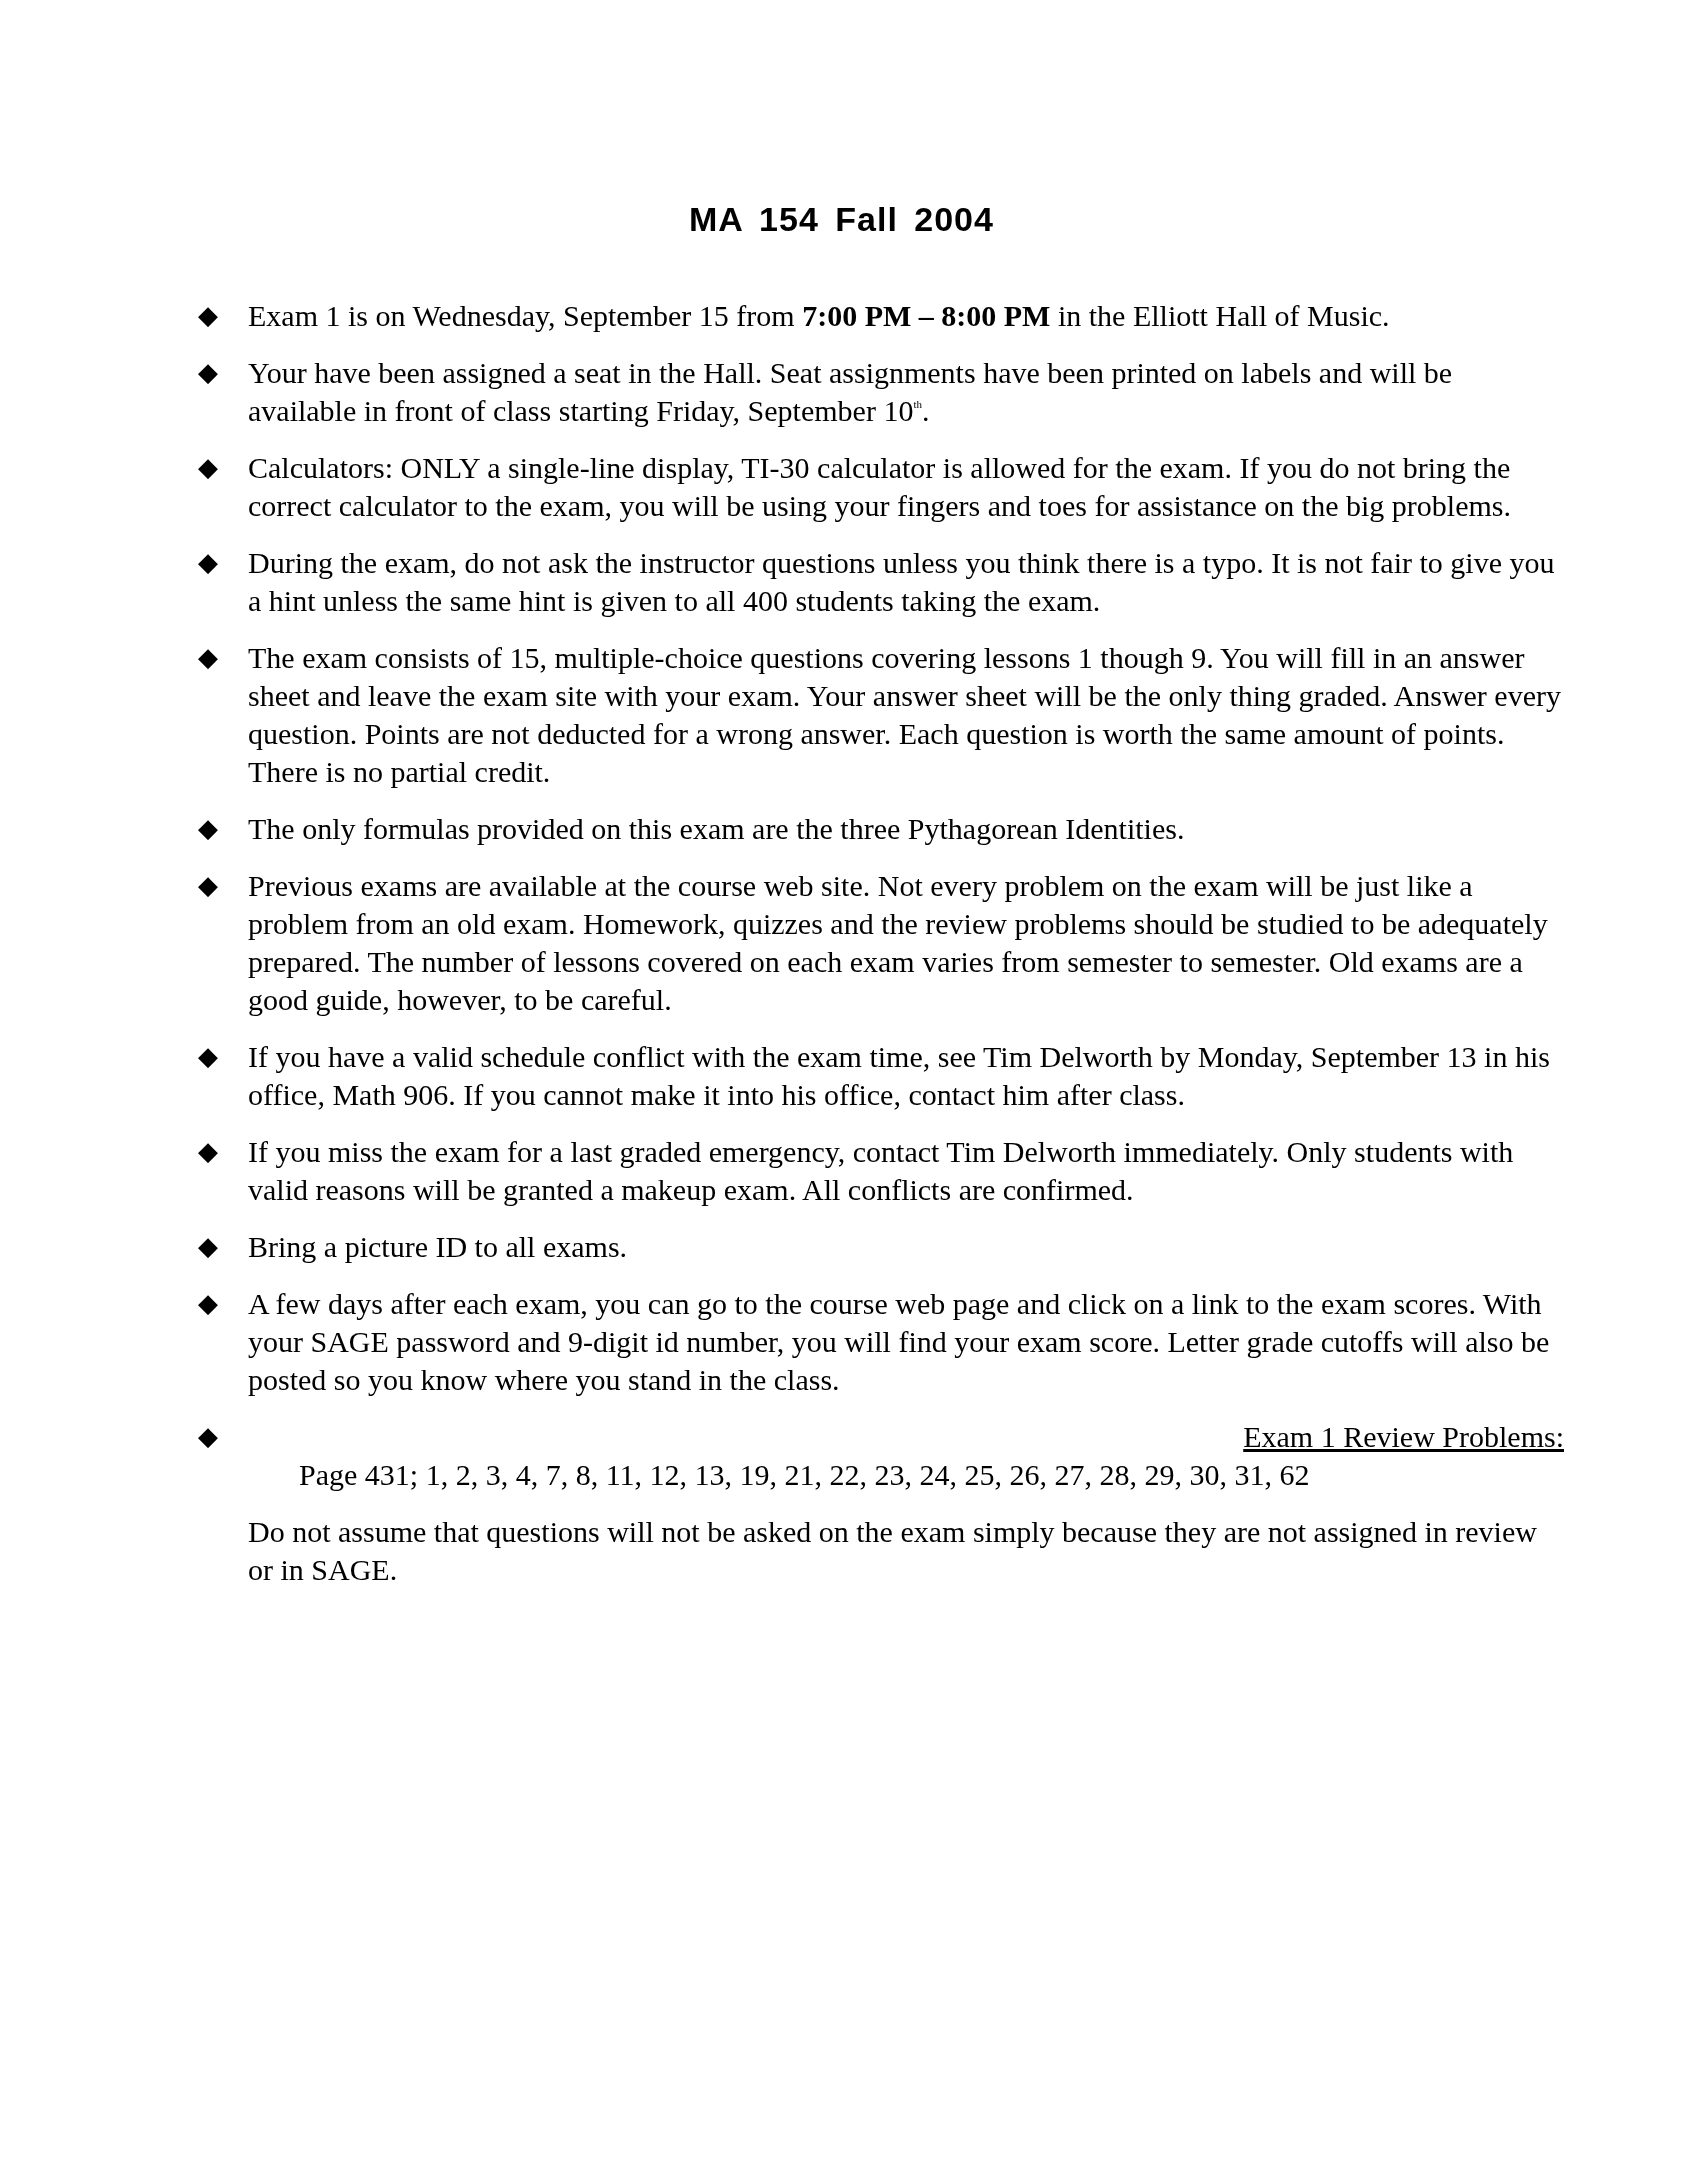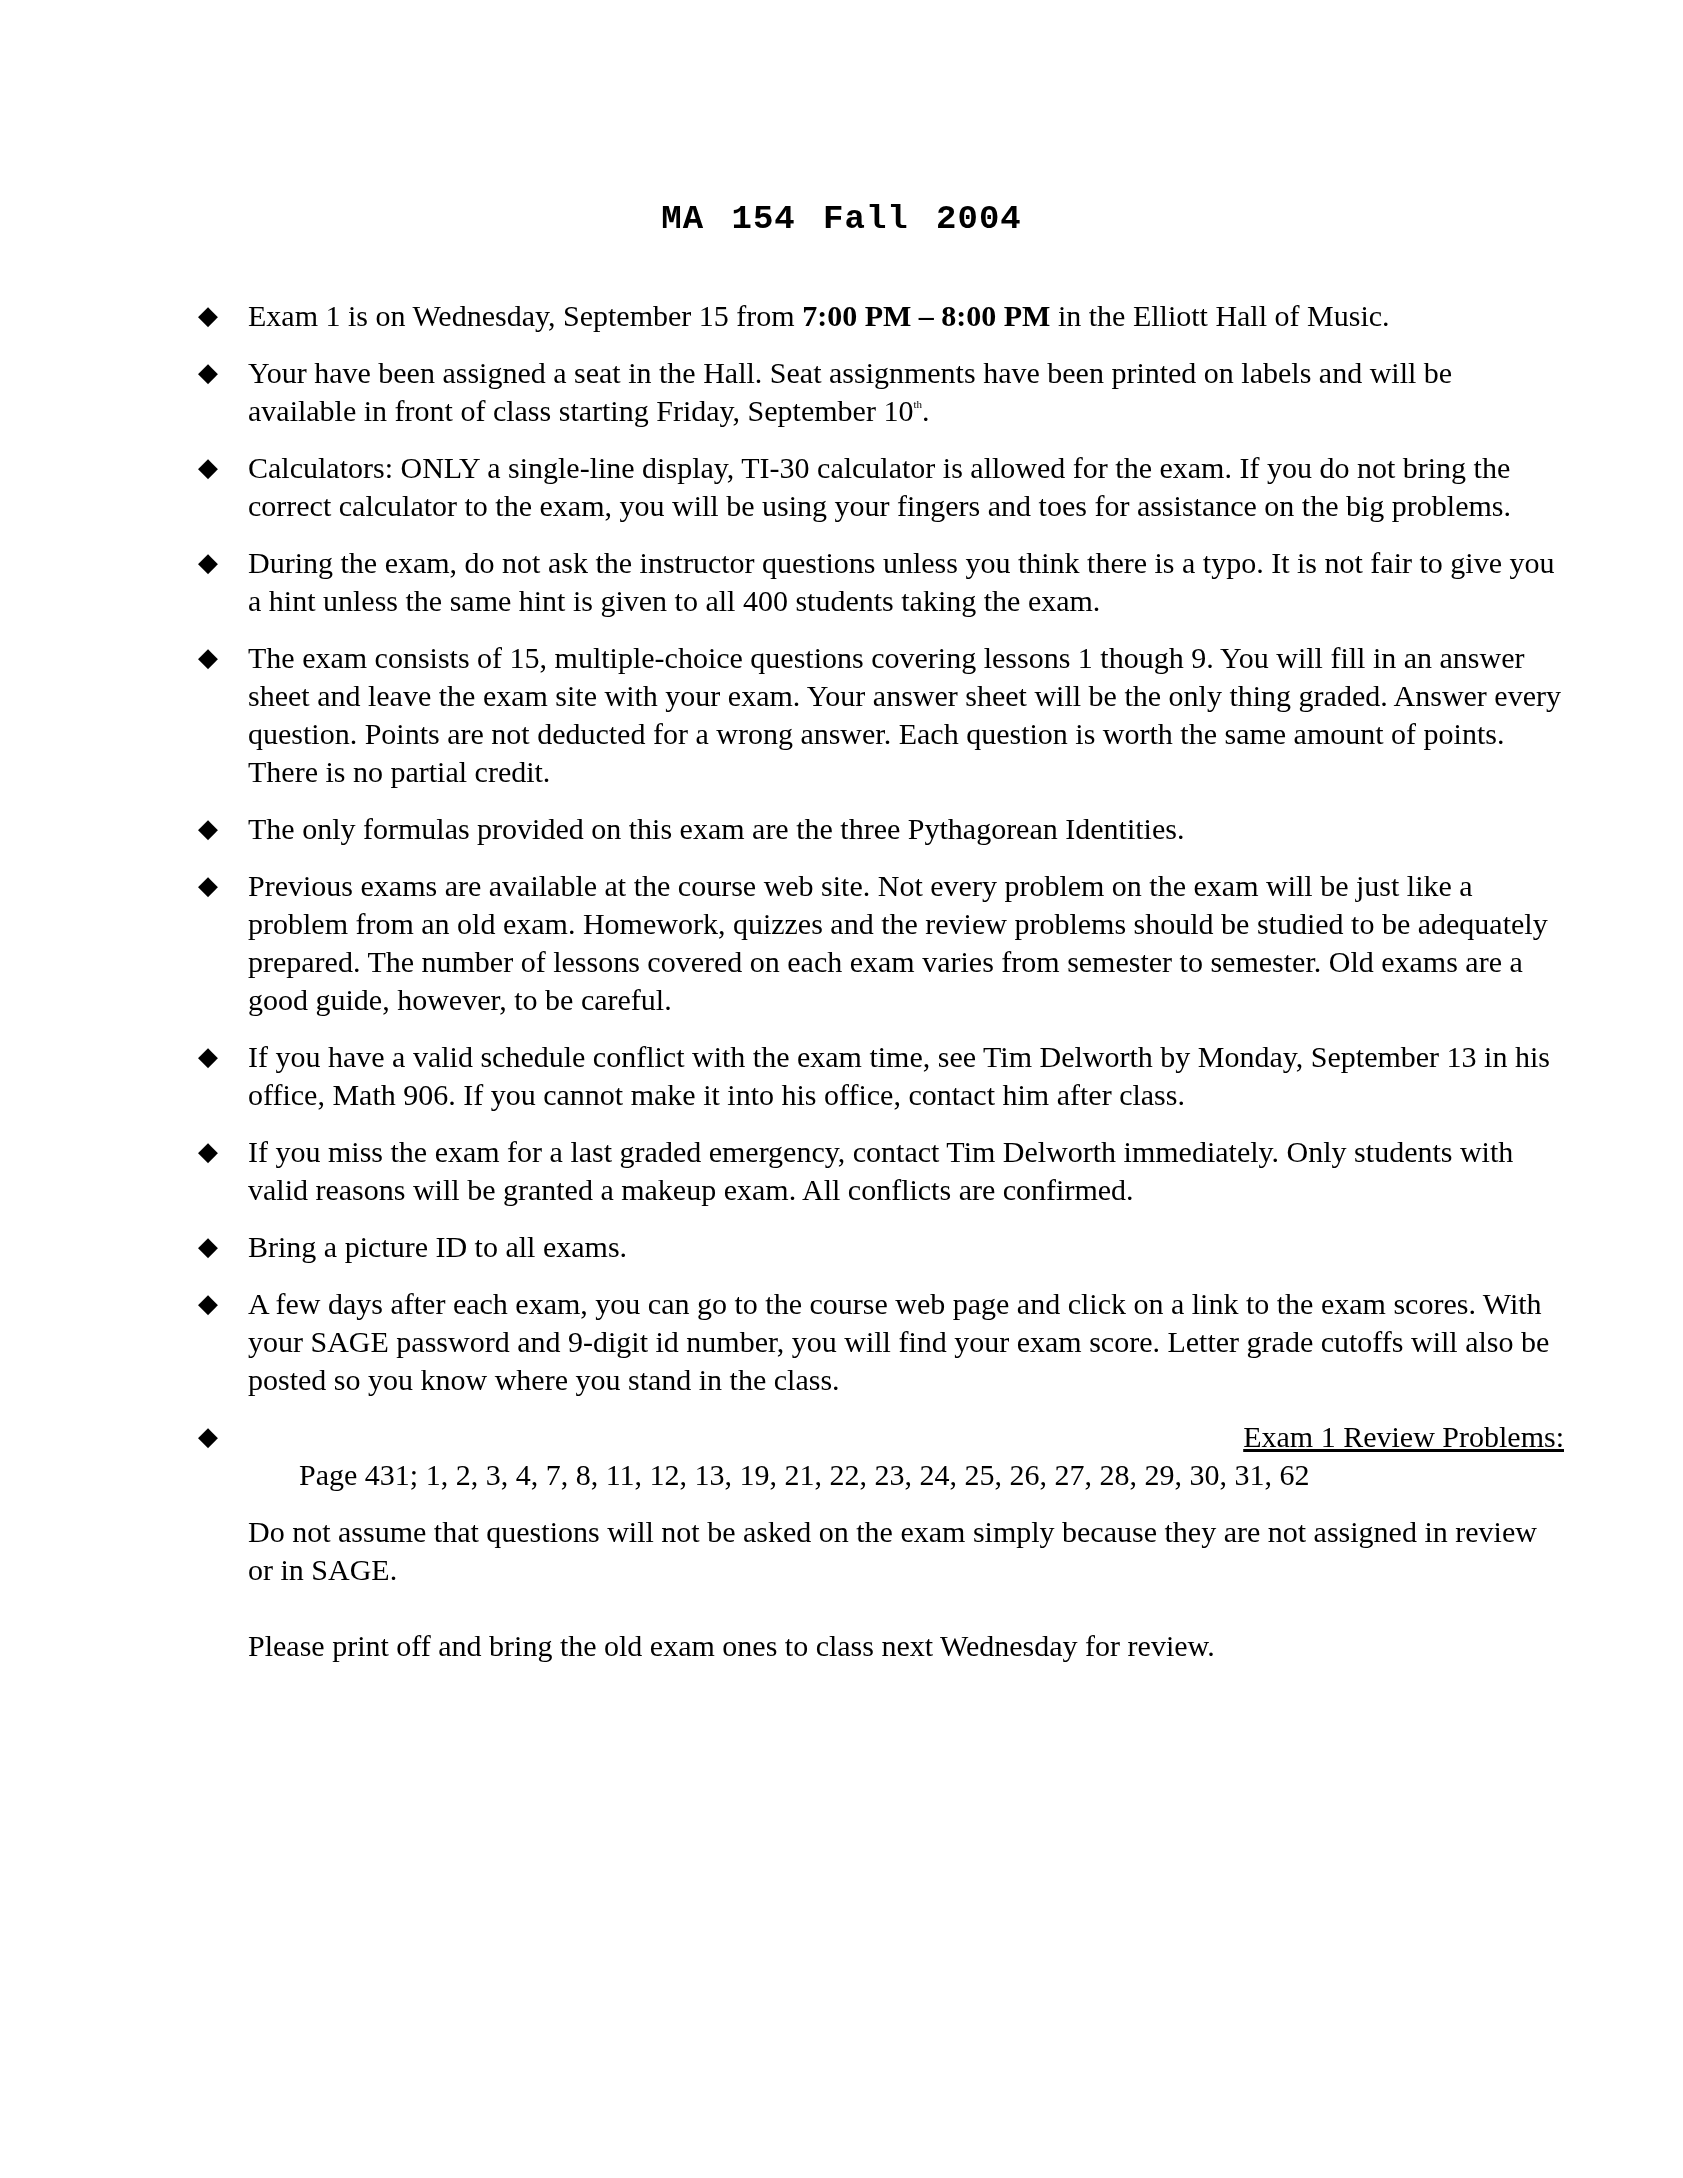--- a/index.html
+++ b/index.html
@@ -1,19 +1,19 @@
 <!DOCTYPE html>
 <html><head>
   <meta charset="utf-8">
   <style>
     html, body { margin: 0; padding: 0; background: #ffffff; }
     body { width: 1683px; height: 2178px; position: relative; overflow: hidden; color: #000; }
     .page { position: absolute; left: 0; top: 0; width: 1683px; height: 2178px; background: #fff; }
     .title-block { position: absolute; top: 196px; left: 0; width: 1683px; text-align: center;
-      font-family: Liberation Mono, monospace; font-weight: bold; color: #000; }
+      font-family: Liberation Sans, sans-serif; font-weight: bold; color: #000; }
     .title-line { font-size: 34px; line-height: 46px; letter-spacing: 1px; word-spacing: 6px; }
     .content { position: absolute; top: 297px; left: 198px; width: 1366px;
       font-family: "Liberation Serif", serif; font-size: 30px; line-height: 38px; color: #000; }
     .item { position: relative; padding-left: 50px; margin-bottom: 19px; }
     .bullet { position: absolute; left: 0; top: 0; font-size: 26px; line-height: 38px; }
     .item-text { display: block; }
     .b { font-weight: bold; }
     sup { font-size: 11px; line-height: 0; position: relative; top: -2px; vertical-align: super; font-family: Liberation Serif, serif; }
     .u { text-decoration: underline; text-align: right; }
     .review-list { padding-left: 50px; }
@@ -88,17 +88,16 @@
 
     <div class="item" style="margin-bottom:0;">
       <span class="bullet">◆</span>
       <span class="item-text u">Exam 1 Review Problems:</span>
     </div>
     <div class="review-list">
       <div style="padding-left:51px;">Page 431; 1, 2, 3, 4, 7, 8, 11, 12, 13, 19, 21, 22, 23, 24, 25, 26, 27, 28, 29, 30, 31, 62</div>
     </div>
 
     <div class="para">Do not assume that questions will not be asked on the exam simply because they are not assigned in review or in SAGE.</div>
-    <div class="para gap-lg">Please print off and bring the old exam ones to class next Wednesday for review.</div>
 
   </div>
 </div>
 
 
 </body></html>

